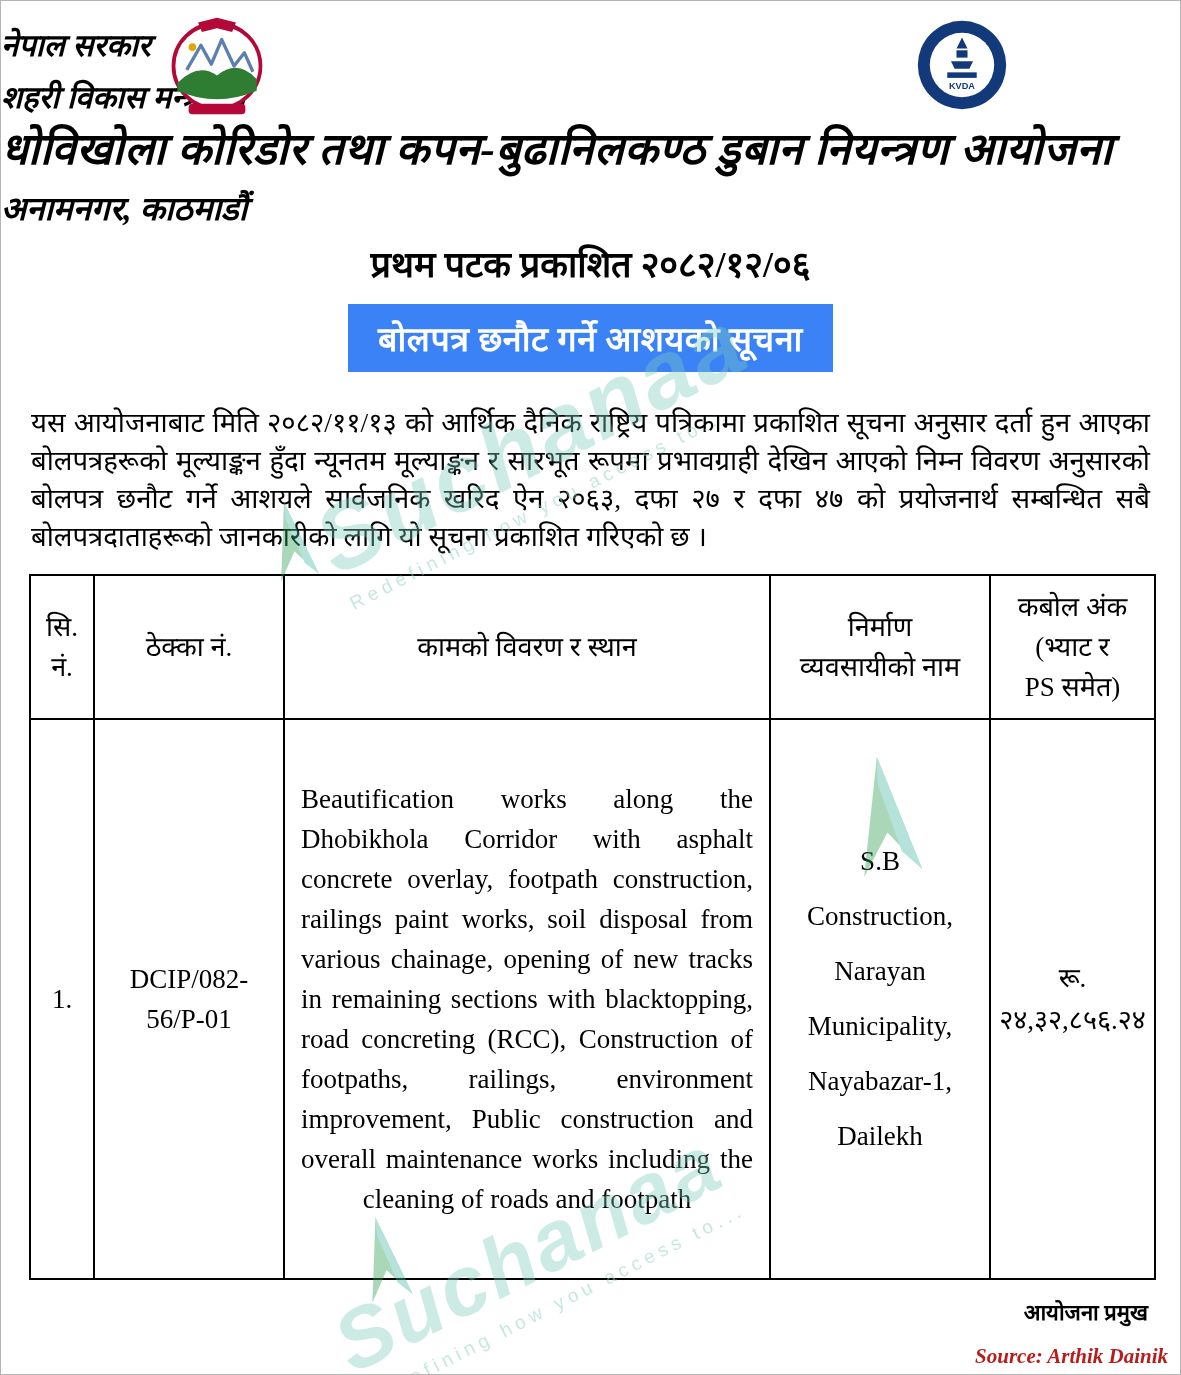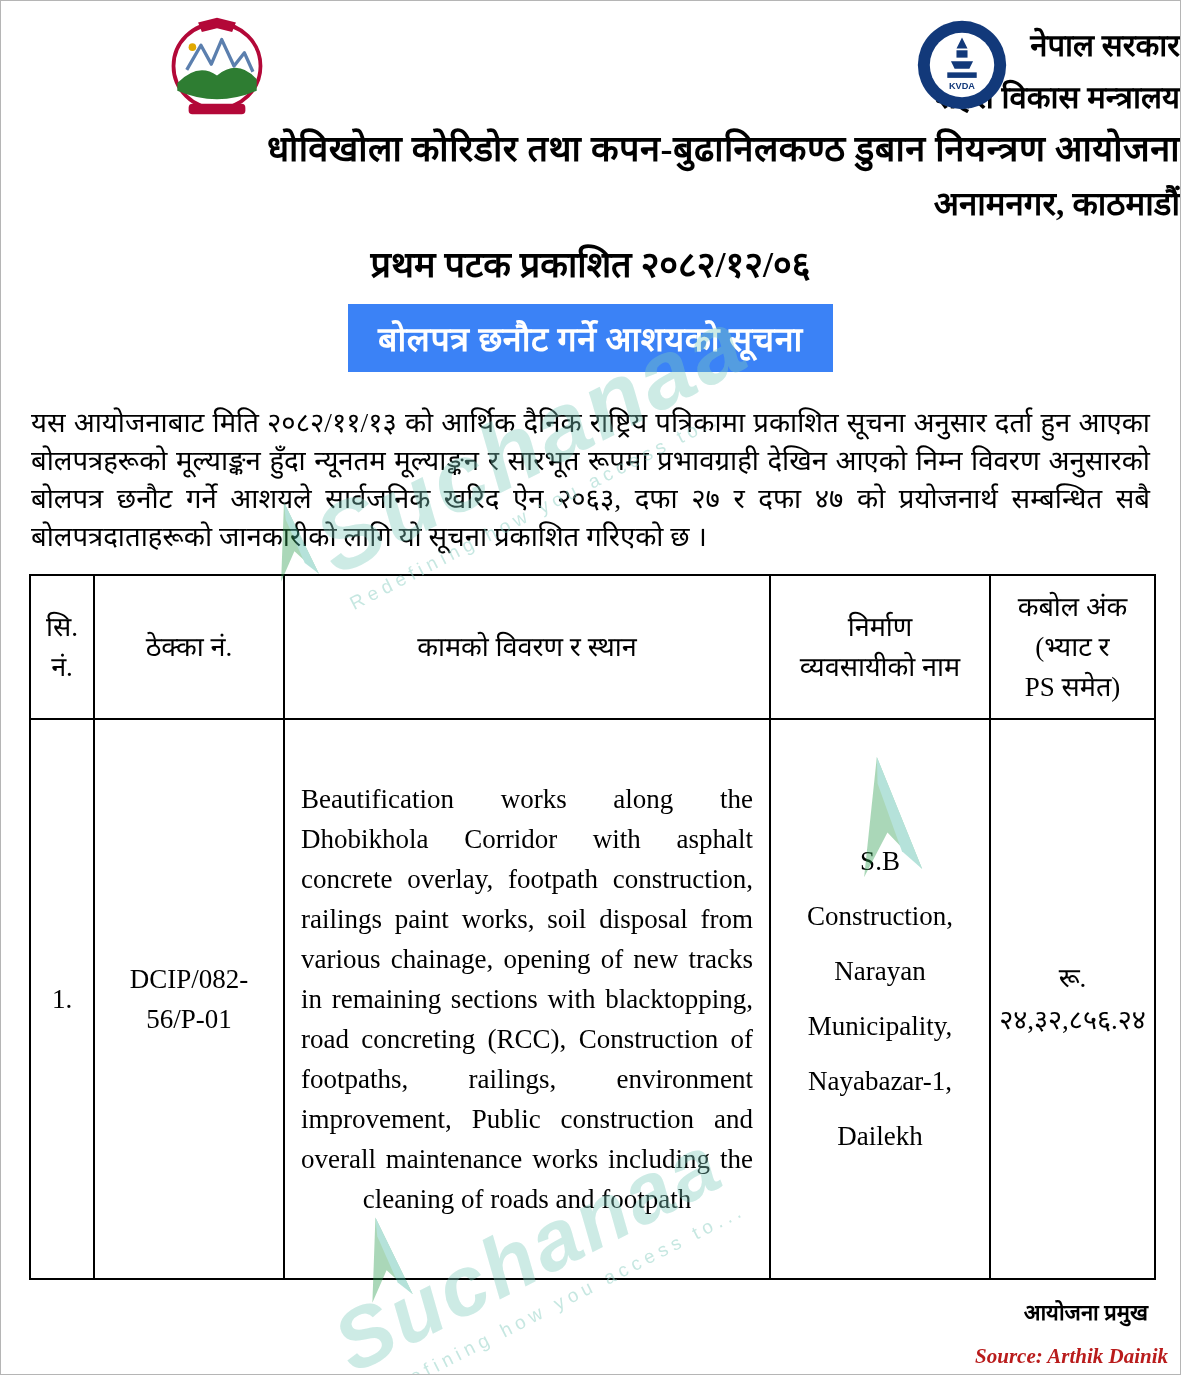--- a/index.html
+++ b/index.html
@@ -27,24 +27,24 @@
     color:#8fd0c4;opacity:.5;letter-spacing:5px;font-size:19px;margin-top:6px;
   }
   .wm1 .wm-brand{font-size:94px;}
   .wm2 .wm-brand{font-size:84px;}
   .wm-arrow{position:absolute;opacity:.40;}
   
   .header{position:relative;height:222px;}
   .emblem{position:absolute;}
   .emblem-left{left:168px;top:14px;width:96px;height:104px;}
   .emblem-right{right:172px;top:18px;width:92px;height:92px;}
-  .hline{text-align:right;font-weight:bold;}
+  .hline{text-align:left;font-weight:bold;font-style:italic;}
   .h-gov{padding-top:22px;font-size:31px;}
   .h-ministry{margin-top:10px;font-size:31px;}
-  .h-project{margin-top:6px;font-size:36px;letter-spacing:.5px;}
+  .h-project{margin-top:0;font-size:44px;letter-spacing:.5px;}
   .h-address{margin-top:8px;font-size:33px;}
   .published{text-align:center;font-weight:bold;font-size:36px;margin-top:16px;}
   
   .banner{
     width:fit-content;margin:16px auto 0;
     background:#3b82f6;color:#fff;
     padding:11px 30px;font-size:34px;font-weight:bold;letter-spacing:.5px;
   }
   
   .body-par{

